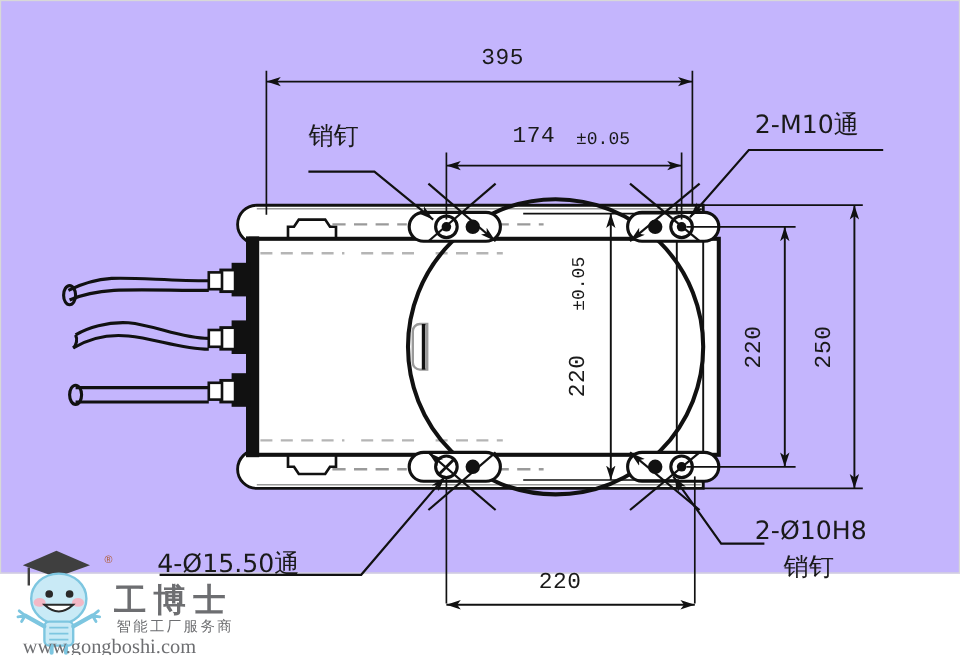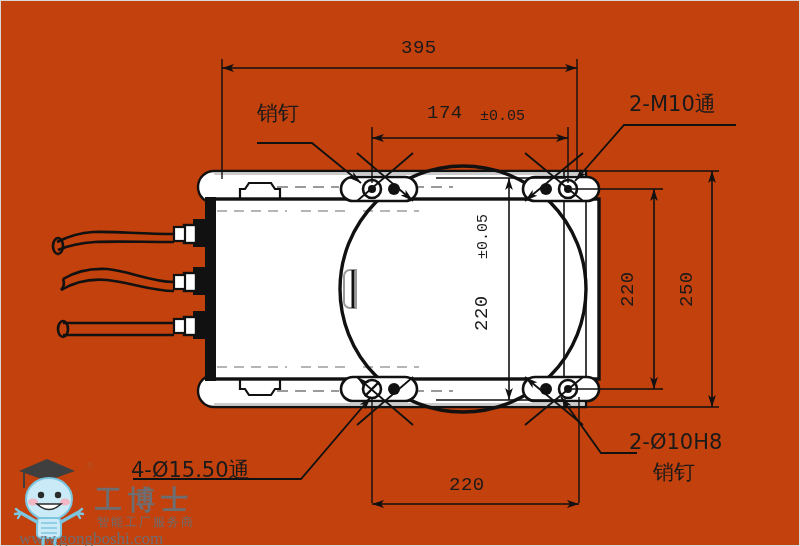--- a/index.html
+++ b/index.html
@@ -10,22 +10,22 @@
   body {
     width: 800px;
     height: 546px;
     font-family: "Liberation Sans", sans-serif;
     overflow: hidden;
     position: relative;
   }
   #drawing-root {
     position: relative;
     width: 800px;
-    height: 546px;
-    background: #c2410c;
+    height: 478px;
+    background: #c4b5fd;
     border: 1px solid #d8d8d8;
     box-sizing: border-box;
   }
   svg#cad {
     position: absolute;
     left: 0;
     top: 0;
     width: 800px;
     height: 546px;
     display: block;

